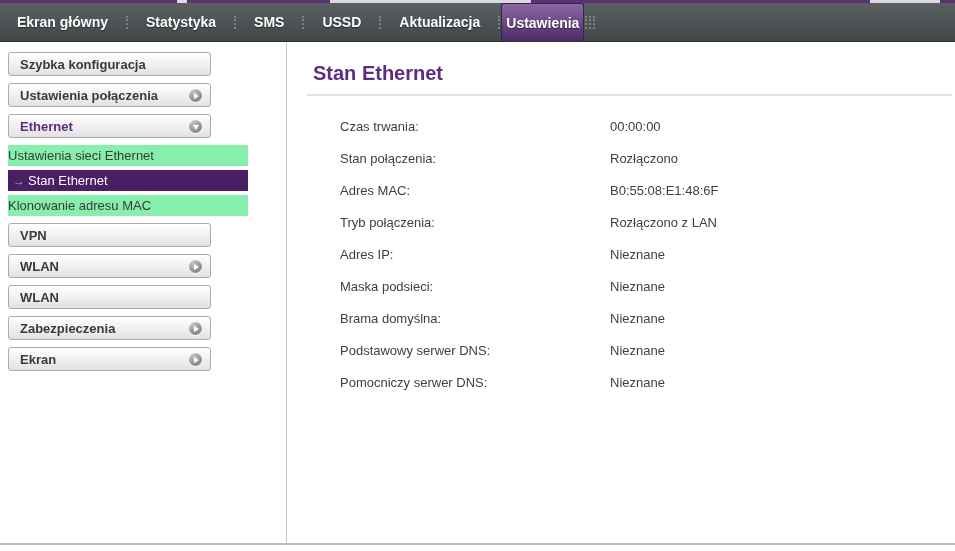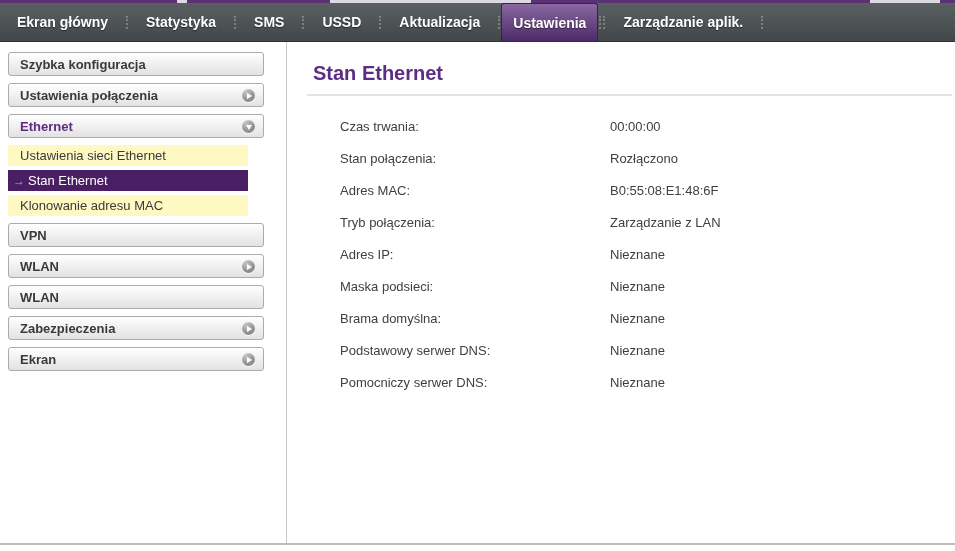--- a/index.html
+++ b/index.html
@@ -30,39 +30,39 @@
   .nav-item {
     color: #ffffff; font-size: 14px; font-weight: bold;
     line-height: 39px; padding: 0 17px;
     text-shadow: 0 1px 1px rgba(0,0,0,.5);
     white-space: nowrap; cursor: pointer;
   }
   .nav-item.active {
     background: linear-gradient(#8a68a0, #4c2a68);
     border: 1px solid #38204f; border-bottom: none;
     border-radius: 3px 3px 0 0;
-    padding: 0 11px;
+    padding: 0 4px;
   }
   .nav-sep {
     width: 0; height: 13px; align-self: center;
     border-left: 2px dotted #7c8183; margin: 0 1px;
   }
 
   
   .main-wrap { display: flex; width: 955px; }
   .sidebar {
     width: 287px; min-height: 501px;
     border-right: 1px solid #c9c9c9;
     padding: 10px 0 0 8px;
   }
   .content { flex: 1; padding: 20px 0 0 20px; }
 
   
   .side-btn {
-    width: 256px; height: 24px; margin-bottom: 7px;
+    width: 203px; height: 24px; margin-bottom: 7px;
     border: 1px solid #ababab; border-radius: 3px;
     background: linear-gradient(#ffffff, #e2e2e2);
     display: flex; align-items: center; justify-content: space-between;
     padding: 1px 8px 0 11px;
     font-size: 13px; font-weight: bold; color: #3a3a3a;
     cursor: pointer;
   }
   .side-btn.expanded .btn-label { color: #5b2b80; }
 
   .circle-icon {
@@ -82,23 +82,23 @@
     left: 3.5px; top: 5px;
     border-top: 5px solid #ffffff;
     border-left: 3px solid transparent;
     border-right: 3px solid transparent;
   }
 
   
   .submenu { margin-bottom: 7px; }
   .sub-item {
     width: 240px; height: 21px; margin-bottom: 4px;
-    background: #fef9c3; color: #3a3a3a;
+    background: #86efac; color: #3a3a3a;
     display: flex; align-items: center;
-    padding-left: 12px; font-size: 13px; cursor: pointer;
+    padding-left: 0; font-size: 13px; cursor: pointer;
   }
   .sub-item.active {
     background: #4a1e63; color: #ffffff; padding-left: 5px;
   }
   .sub-item .prefix-arrow { color: #b5a3c4; margin-right: 3px; font-size: 12px; }
 
   
   .page-title {
     margin: 0 0 0 6px; font-size: 20px; font-weight: bold;
     color: #5c2d82;
@@ -132,21 +132,20 @@
   <div class="nav-sep"></div>
   <div class="nav-item">SMS</div>
   <div class="nav-sep"></div>
   <div class="nav-item">USSD</div>
   <div class="nav-sep"></div>
   <div class="nav-item">Aktualizacja</div>
   <div class="nav-sep"></div>
   <div class="nav-item active">Ustawienia</div>
   <div class="nav-sep"></div>
   <div class="nav-sep"></div>
-  <div class="nav-item">Zarządzanie aplik.</div>
   <div class="nav-sep"></div>
 </div>
 
 <div class="main-wrap">
 
   <div class="sidebar">
     <div class="side-btn">
       <span class="btn-label">Szybka konfiguracja</span>
     </div>
     <div class="side-btn">
@@ -203,21 +202,21 @@
       <div class="status-row">
         <span class="label">Stan połączenia:</span>
         <span class="value">Rozłączono</span>
       </div>
       <div class="status-row">
         <span class="label">Adres MAC:</span>
         <span class="value">B0:55:08:E1:48:6F</span>
       </div>
       <div class="status-row">
         <span class="label">Tryb połączenia:</span>
-        <span class="value">Zarządzanie z LAN</span>
+        <span class="value">Rozłączono z LAN</span>
       </div>
       <div class="status-row">
         <span class="label">Adres IP:</span>
         <span class="value">Nieznane</span>
       </div>
       <div class="status-row">
         <span class="label">Maska podsieci:</span>
         <span class="value">Nieznane</span>
       </div>
       <div class="status-row">

